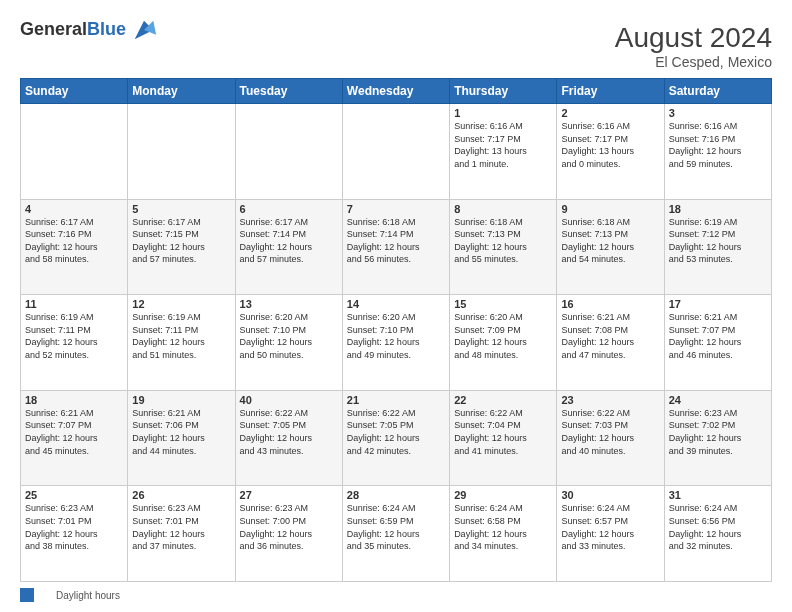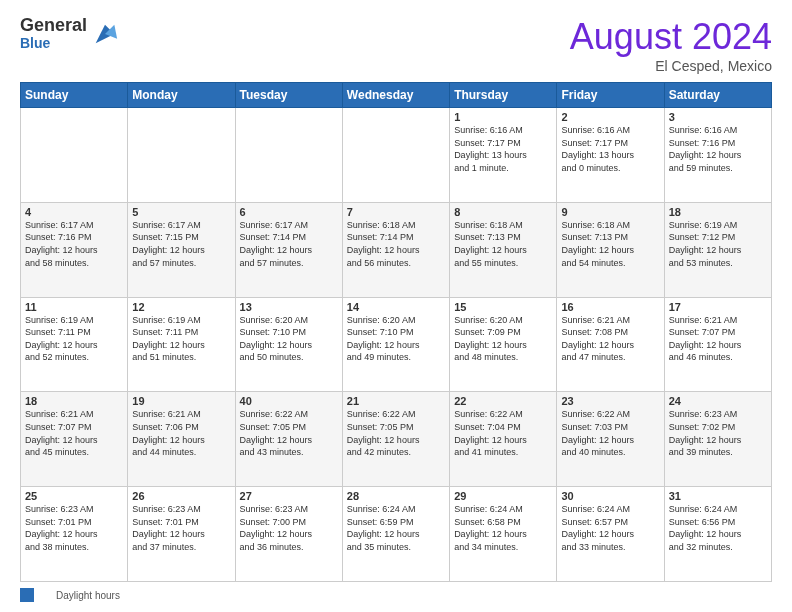--- a/index.html
+++ b/index.html
@@ -23,45 +23,46 @@
       align-items: flex-start;
       margin-bottom: 8px;
     }
     .logo {
       display: flex;
       align-items: center;
       gap: 2px;
     }
     .logo-text {
       display: flex;
-      flex-direction: column;
+      flex-direction: row;
       line-height: 1.1;
     }
     .logo-general {
       font-size: 18px;
       font-weight: bold;
       color: #333;
     }
     .logo-blue {
-      font-size: 14px;
+      font-size: 18px;
       font-weight: bold;
       color: #2a6db5;
     }
     .logo-icon {
       width: 28px;
       height: 28px;
       margin-left: 2px;
     }
     .title-block {
       text-align: right;
     }
     .month-title {
-      font-size: 36px;
+      font-size: 28px;
       font-weight: normal;
-      color: #6d28d9;
+      color: #404040;
+      margin-top: 6px;
     }
     .location {
       font-size: 14px;
       color: #555;
     }
     .calendar-table {
       width: 100%;
       border-collapse: collapse;
       flex: 1;
     }

